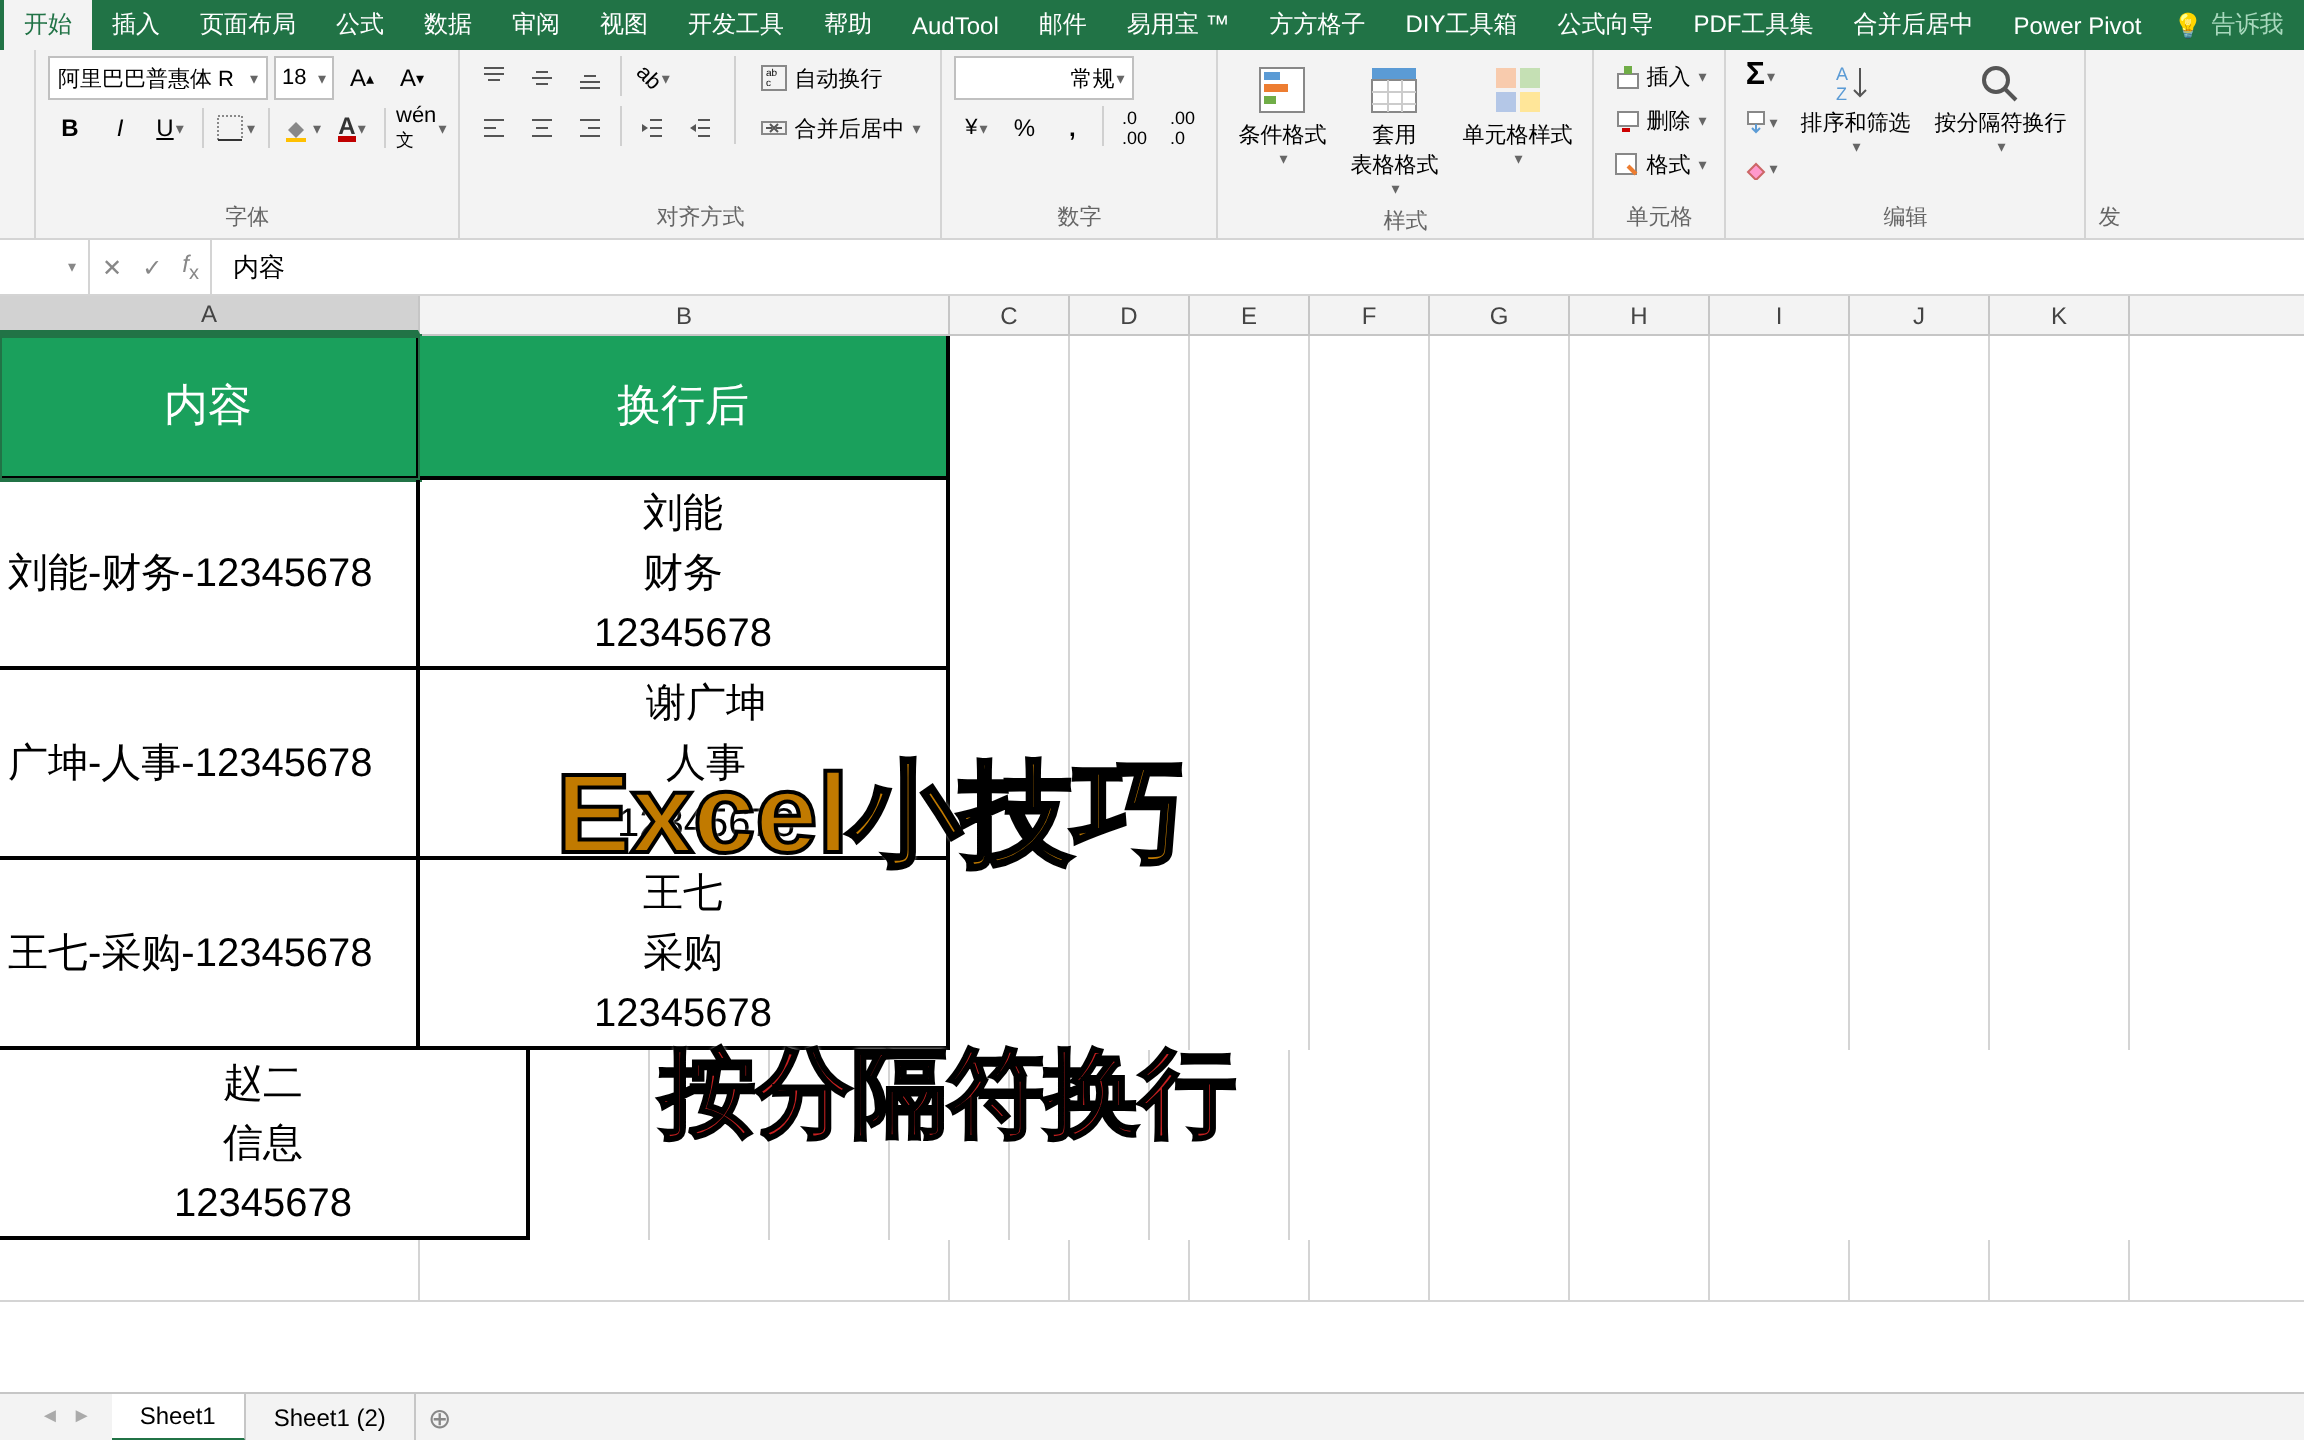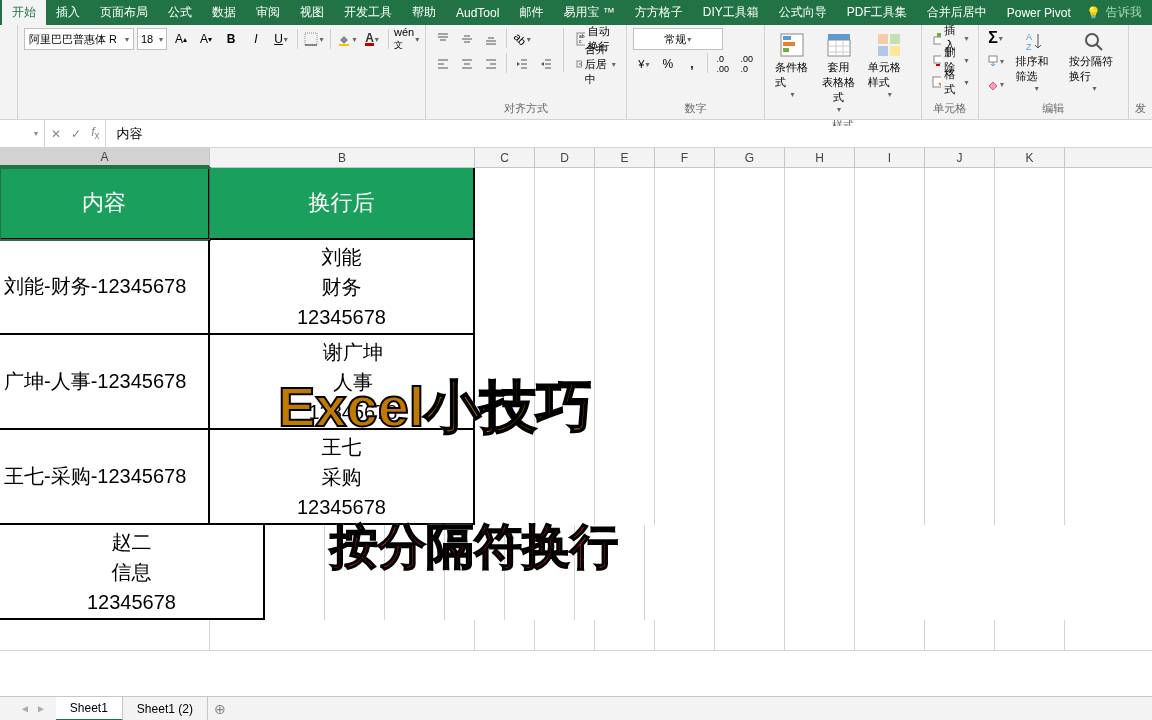--- a/index.html
+++ b/index.html
@@ -9,37 +9,37 @@
 .tab { color: #fff; font-size: 12px; padding: 0 10px; height: 25px; display: flex; align-items: center; cursor: pointer; white-space: nowrap; }
 .tab.active { background: #f3f3f3; color: #217346; }
 .tell-me { display: flex; align-items: center; color: #a8d8bd; font-size: 12px; margin-left: 6px; }
 .bulb-icon { margin-right: 4px; }
 
 .ribbon { background: #f3f3f3; height: 95px; border-bottom: 1px solid #d4d4d4; display: flex; }
 .ribbon-group { border-right: 1px solid #d4d4d4; padding: 3px 6px 0 6px; display: flex; flex-direction: column; }
 .ribbon-group-content { flex: 1; display: flex; align-items: flex-start; gap: 4px; }
 .ribbon-group-label { font-size: 11px; color: #666; text-align: center; padding: 2px 0 3px 0; }
 .paste-col { display: flex; flex-direction: column; align-items: center; padding-top: 2px; }
-.font-col { display: flex; flex-direction: row; gap: 3px; }
+.font-col { display: flex; flex-direction: column; gap: 3px; }
 .font-row { display: flex; align-items: center; gap: 3px; }
 .font-select { width: 110px; height: 22px; font-size: 11px; border: 1px solid #c0c0c0; padding: 0 4px; background: #fff; display: flex; align-items: center; justify-content: space-between; }
 .size-select { width: 30px; height: 22px; font-size: 11px; border: 1px solid #c0c0c0; text-align: center; background: #fff; display: flex; align-items: center; justify-content: space-between; padding: 0 3px; }
 .btn { min-width: 22px; height: 22px; display: flex; align-items: center; justify-content: center; font-size: 12px; cursor: pointer; }
 .btn-split { display: flex; align-items: center; }
 .sep { width: 1px; height: 20px; background: #d0d0d0; margin: 0 2px; }
 .dropdown-arrow { font-size: 8px; color: #666; margin-left: 1px; }
 
 .align-col { display: flex; flex-direction: column; gap: 3px; }
 .align-row { display: flex; gap: 2px; }
 .align-btn { width: 22px; height: 22px; display: flex; align-items: center; justify-content: center; cursor: pointer; }
 .wrap-col { display: flex; flex-direction: column; gap: 3px; padding-left: 2px; }
 .wrap-btn { display: flex; align-items: center; gap: 3px; font-size: 11px; height: 22px; padding: 0 4px; cursor: pointer; }
 
 .number-col { display: flex; flex-direction: column; gap: 3px; }
-.number-select { width: 90px; height: 22px; font-size: 11px; border: 1px solid #c0c0c0; padding: 0 4px; background: #fff; display: flex; align-items: center; justify-content: center; }
+.number-select { width: 90px; height: 22px; font-size: 11px; border: 1px solid #c0c0c0; padding: 0 4px; background: #fff; display: flex; align-items: center; justify-content: flex-end; }
 .number-row { display: flex; gap: 2px; }
 
 .style-block { display: flex; flex-direction: column; align-items: center; font-size: 11px; cursor: pointer; padding: 2px 4px; }
 .style-icon { width: 30px; height: 30px; display: flex; align-items: center; justify-content: center; }
 
 .cell-col { display: flex; flex-direction: column; gap: 2px; }
 .cell-btn { display: flex; align-items: center; gap: 3px; font-size: 11px; height: 20px; padding: 0 3px; cursor: pointer; }
 
 .edit-block { display: flex; align-items: flex-start; gap: 6px; }
 .edit-col1 { display: flex; flex-direction: column; gap: 3px; }
@@ -159,20 +159,21 @@
             <span class="dropdown-arrow">▾</span>
           </div>
           <div class="sep"></div>
           <div class="btn btn-split">
               <span style="font-size:11px">wén<br><span style="font-size:9px">文</span></span>
               <span class="dropdown-arrow">▾</span>
             </div>
         </div>
       </div>
     </div>
+    <div class="ribbon-group-label">字体</div>
   </div>
 
   <div class="ribbon-group">
     <div class="ribbon-group-content">
       <div class="align-col">
         <div class="align-row">
           <div class="align-btn">
               <svg width="14" height="14">
                 <line x1="2" y1="2" x2="12" y2="2" stroke="#555"></line>
                 <line x1="2" y1="5" x2="12" y2="5" stroke="#555"></line>

